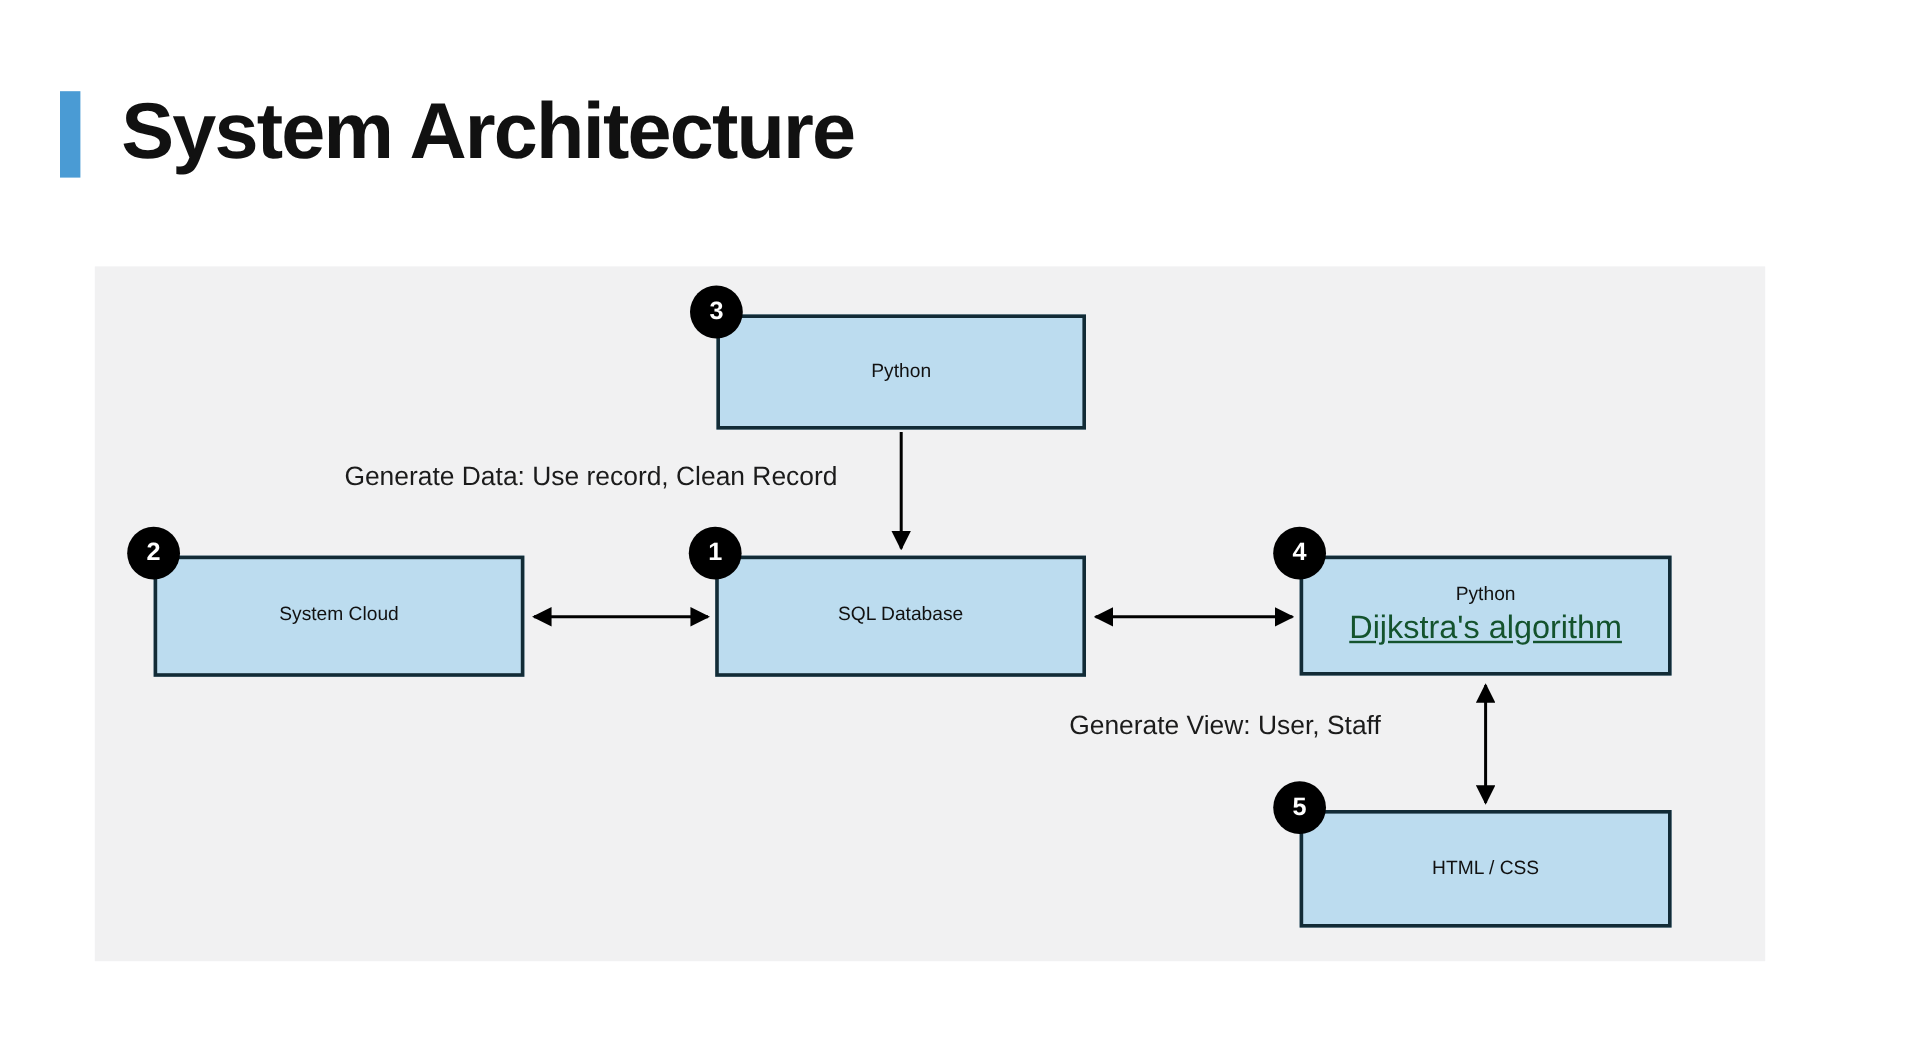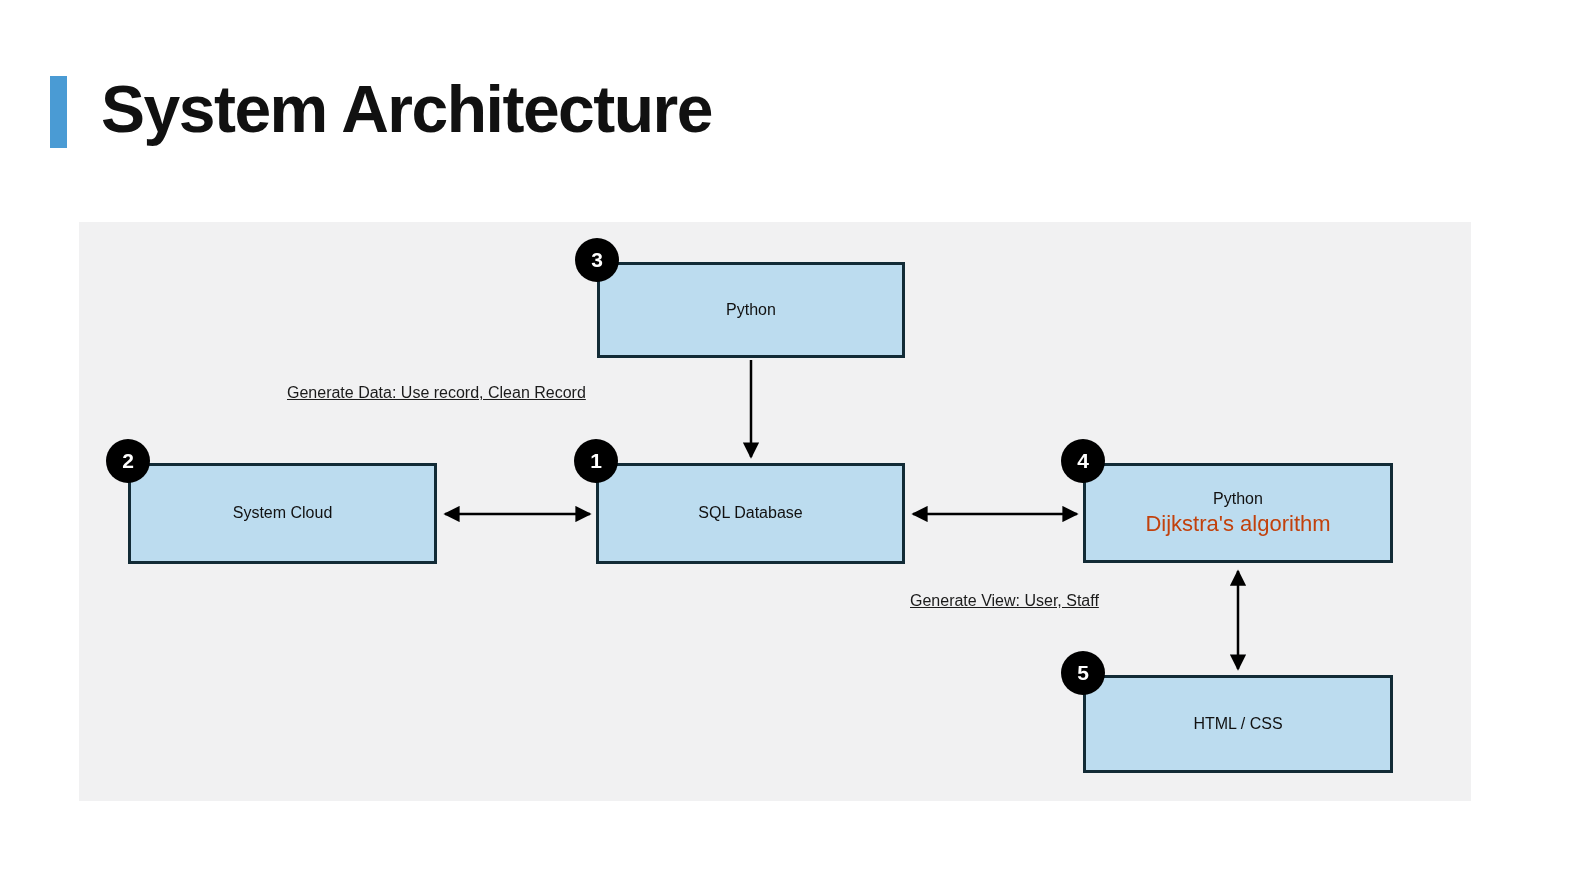--- a/index.html
+++ b/index.html
@@ -63,23 +63,24 @@
     align-items: center;
     justify-content: center;
     text-align: center;
   }
   .node-label {
     font-size: 16px;
     color: #111111;
     line-height: 1.3;
   }
   .node-sublabel {
-    font-size: 22px;
-    color: #c2410c;
+    font-size: 27px;
+    color: #14532d;
     line-height: 1.25;
+    text-decoration: underline;
   }
   .badge {
     position: absolute;
     left: -25px;
     top: -27px;
     width: 44px;
     height: 44px;
     border-radius: 50%;
     background: #000000;
     color: #ffffff;
@@ -93,27 +94,26 @@
 
   #node-python-etl      { left: 518px; top: 40px;  width: 308px; height: 96px; }
   #node-azure-cloud     { left: 49px;  top: 241px; width: 309px; height: 101px; }
   #node-sql-database    { left: 517px; top: 241px; width: 309px; height: 101px; }
   #node-python-dijkstra { left: 1004px; top: 241px; width: 310px; height: 100px; }
   #node-html-css        { left: 1004px; top: 453px; width: 310px; height: 98px; }
 
   
   .annotation {
     position: absolute;
-    font-size: 16px;
+    font-size: 22px;
     color: #1b1b1b;
     white-space: nowrap;
-    text-decoration: underline;
   }
   #annotation-generate-data { left: 208px; top: 162px; }
-  #annotation-generate-view { left: 831px; top: 370px; }
+  #annotation-generate-view { left: 812px; top: 370px; }
 </style>
 </head>
 <body>
 
 <div class="slide">
 
   <div class="title-row">
     <div class="accent-bar"></div>
     <h1 class="page-title">System Architecture</h1>
   </div>

